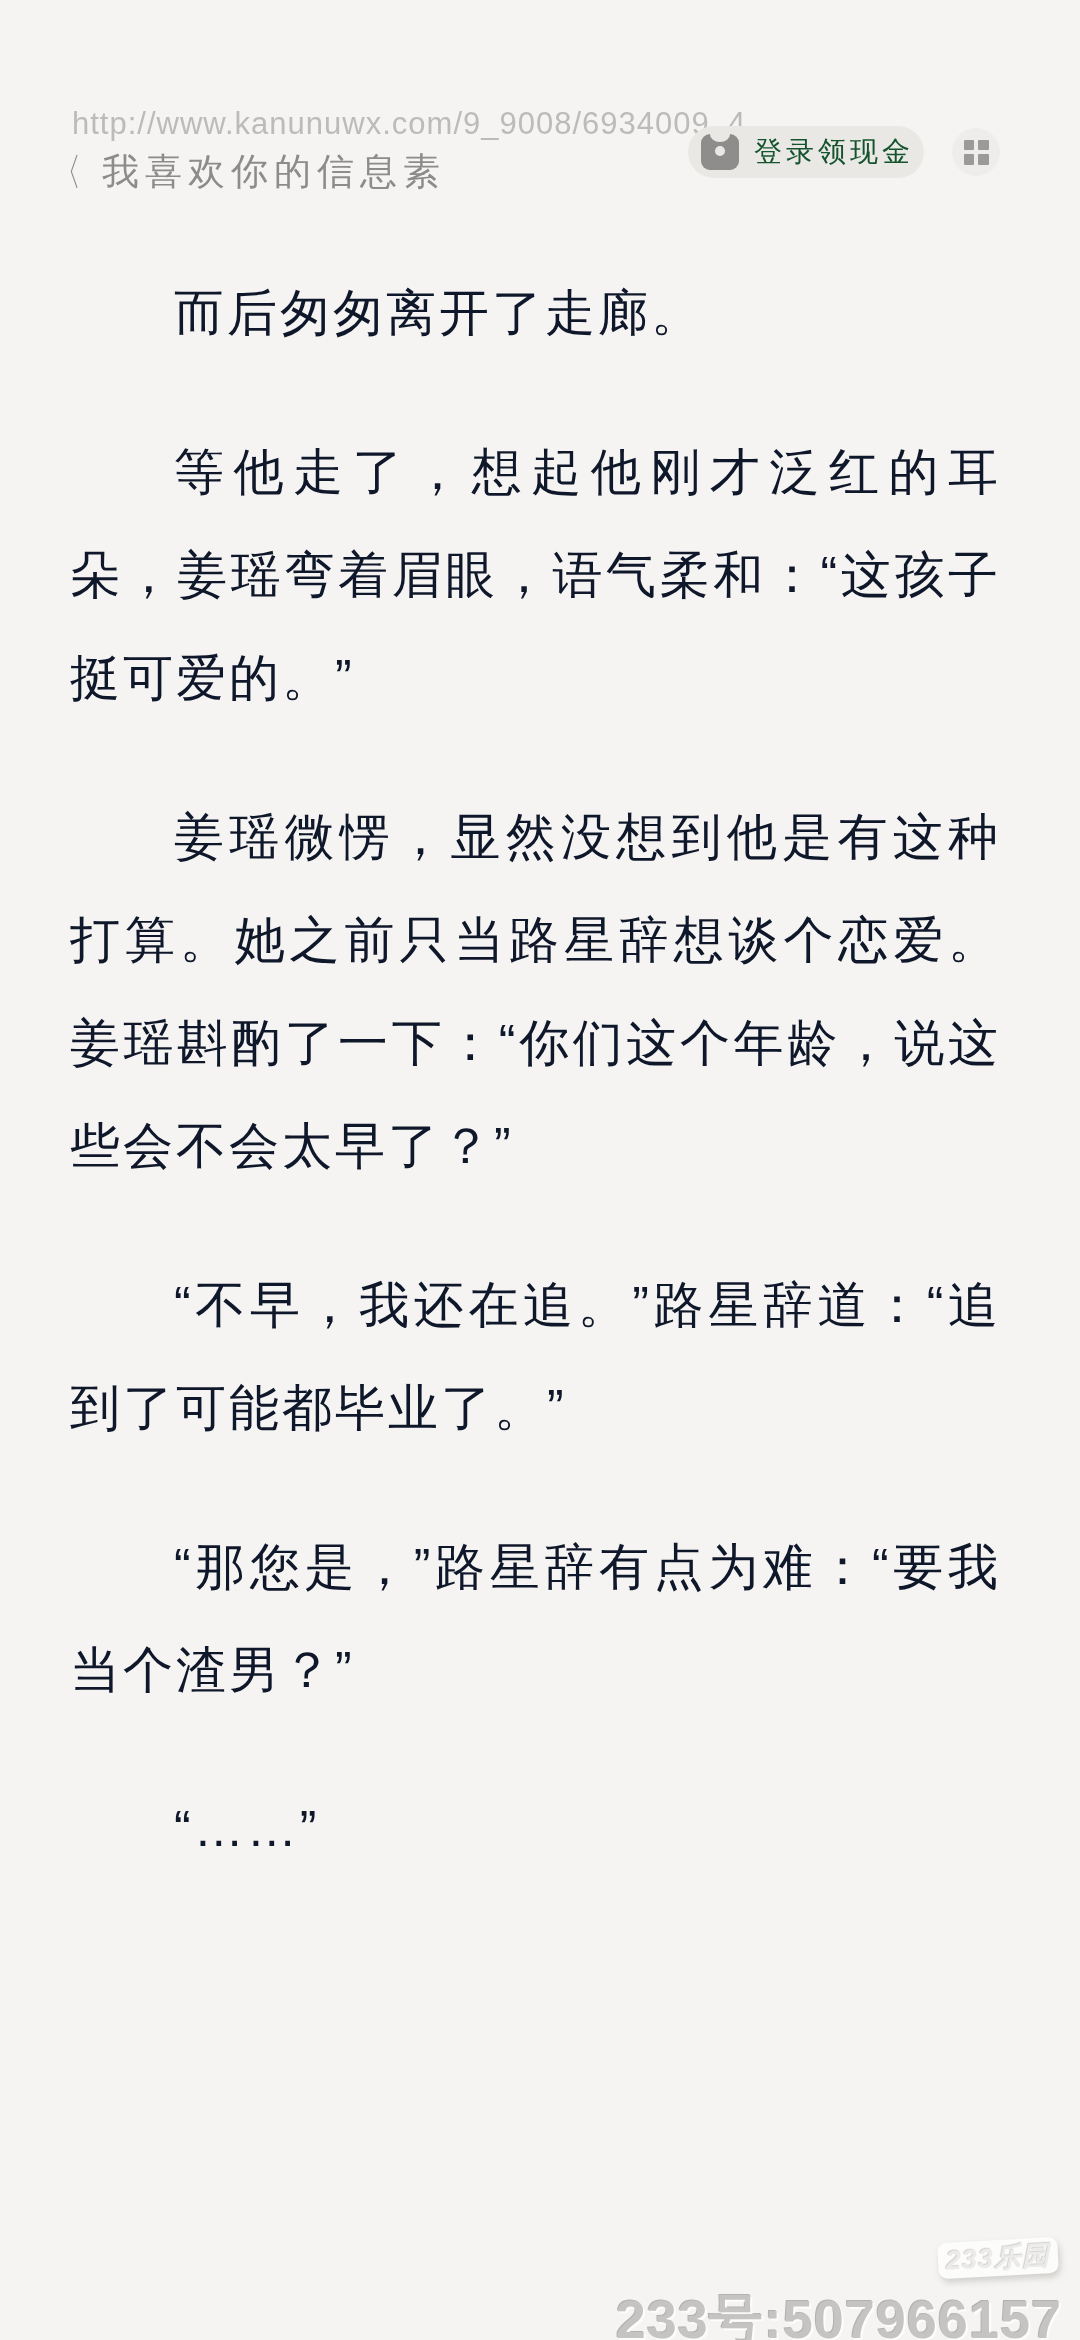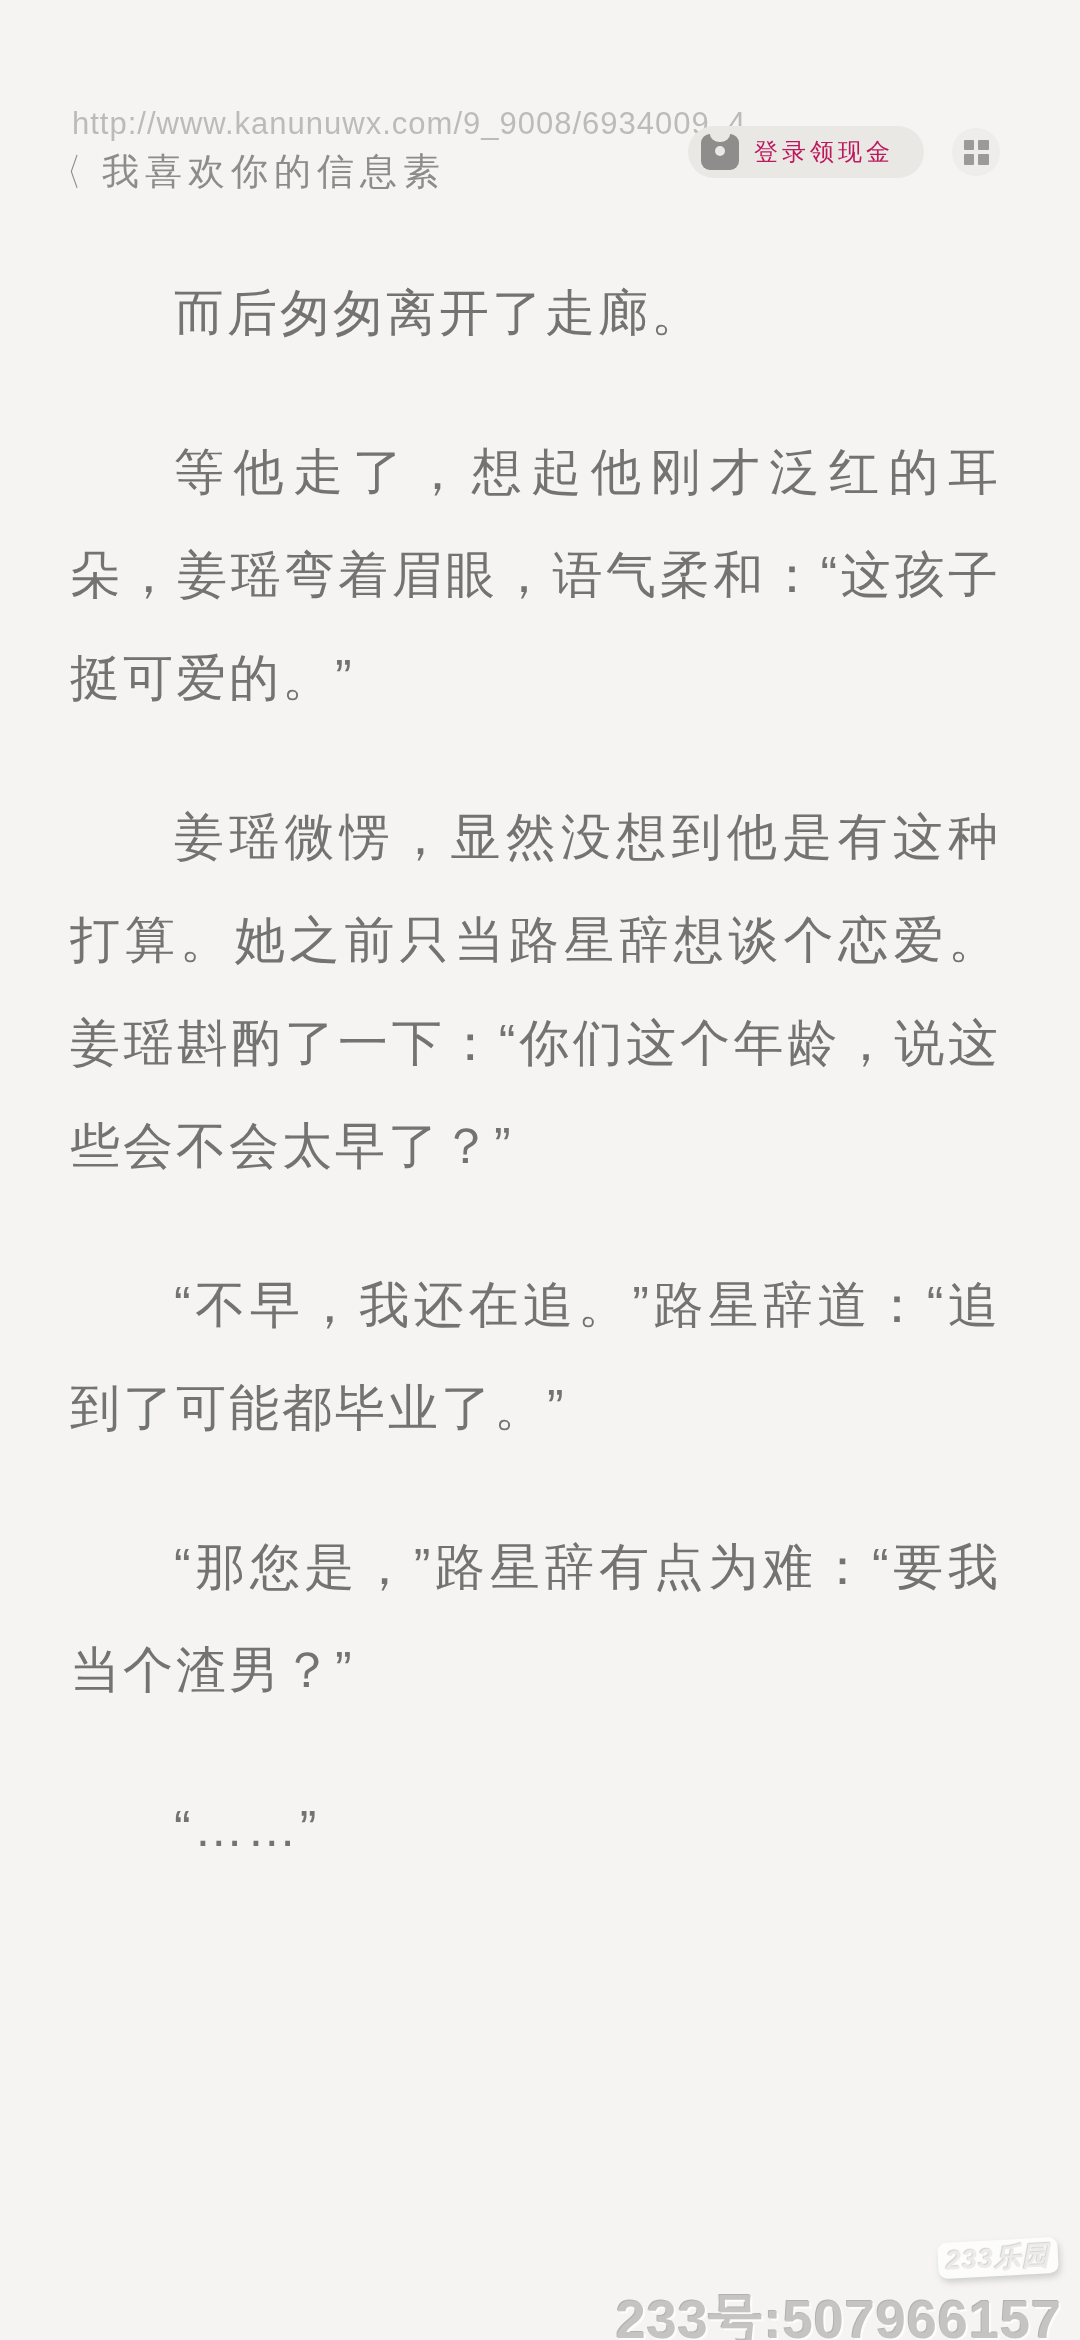--- a/index.html
+++ b/index.html
@@ -46,39 +46,39 @@
   }
   .pill-icon::before{
     content:"";position:absolute;left:50%;top:-7px;transform:translateX(-50%);
     width:20px;height:15px;border-radius:50%;background:#e9e8e5;
   }
   .pill-icon::after{
     content:"";position:absolute;left:50%;top:12px;transform:translateX(-50%);
     width:10px;height:10px;border-radius:50%;background:#e9e8e5;
   }
   .pill-label{
-    margin-left:15px;font-size:24px;letter-spacing:4px;color:#be185d;
+    margin-left:15px;font-size:28px;letter-spacing:4px;color:#14532d;
     white-space:nowrap;
   }
   .circle-btn{
     position:absolute;left:952px;top:128px;
     width:48px;height:48px;border-radius:50%;
     background:#eeedeb;
     display:flex;align-items:center;justify-content:center;
   }
   .grid-icon{
     width:25px;height:25px;
     display:grid;grid-template-columns:1fr 1fr;grid-template-rows:1fr 1fr;gap:4px;
   }
   .grid-icon i{background:#9b9a98;border-radius:1px;}
 
   
   .content{
     margin:50px 79px 0 70px;
-    color:#737373;
+    color:#0f172a;
     font-size:50px;line-height:103px;letter-spacing:3px;
     text-align:justify;
   }
   .content p{margin:0;text-indent:2.08em;}
   .content p + p{margin-top:56px;}
 
   
   .wm-badge{
     position:absolute;left:938px;top:2240px;
     width:120px;height:36px;border-radius:9px;

